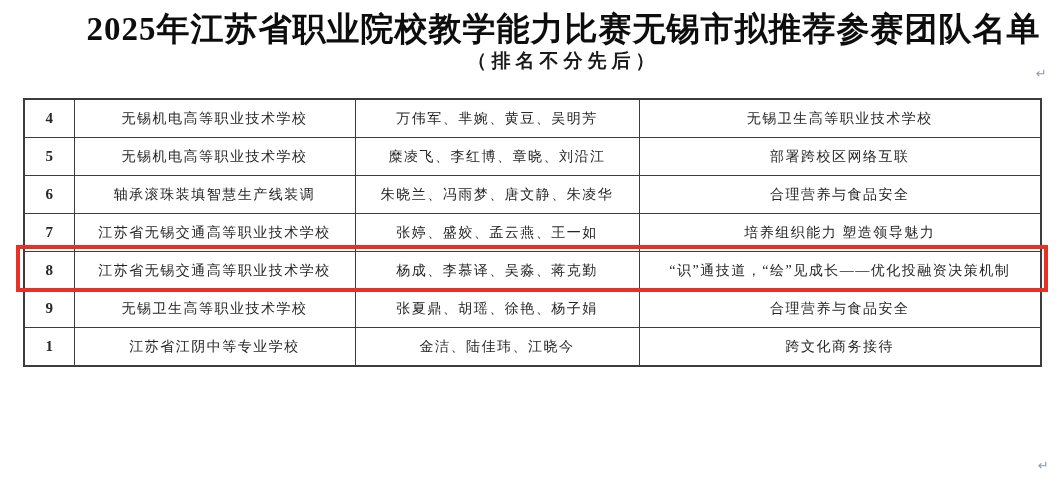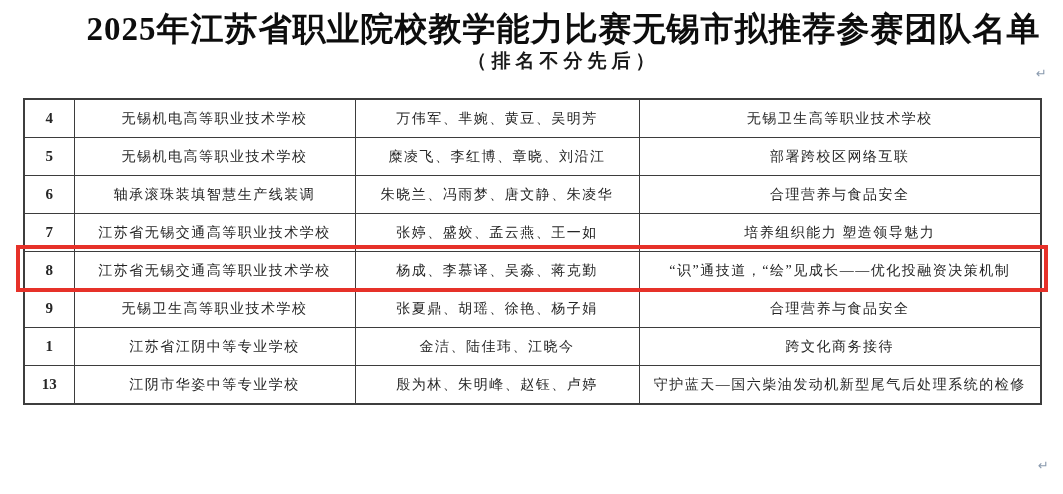--- a/index.html
+++ b/index.html
@@ -131,26 +131,20 @@
         <td>无锡卫生高等职业技术学校</td>
         <td>张夏鼎、胡瑶、徐艳、杨子娟</td>
         <td>合理营养与食品安全</td>
       </tr>
       <tr>
         <td class="no-cell">1</td>
         <td>江苏省江阴中等专业学校</td>
         <td>金洁、陆佳玮、江晓今</td>
         <td>跨文化商务接待</td>
       </tr>
-      <tr>
-        <td class="no-cell">13</td>
-        <td>江阴市华姿中等专业学校</td>
-        <td>殷为林、朱明峰、赵钰、卢婷</td>
-        <td>守护蓝天—国六柴油发动机新型尾气后处理系统的检修</td>
-      </tr>
     </tbody>
   </table>
 
   <div class="highlight-box"></div>
 
   <span class="pmark pmark-bottom">↵</span>
 
 </div>
 
 </body></html>

